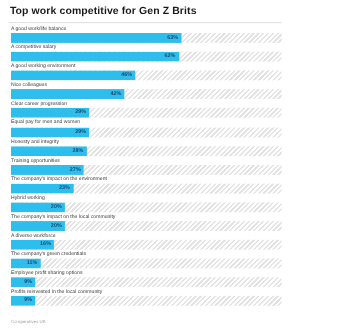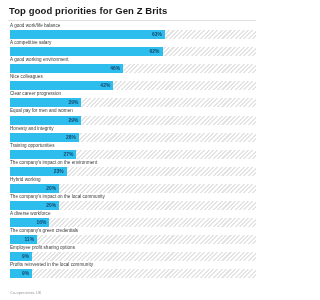--- a/index.html
+++ b/index.html
@@ -91,21 +91,21 @@
     font-size: 3.9px;
     color: #9a9a9a;
     letter-spacing: 0.05px;
   }
 </style>
 </head>
 <body>
 
 <div id="chart-root">
 
-  <div id="chart-title">Top good priorities for Gen Z Brits</div>
+  <div id="chart-title">Top work competitive for Gen Z Brits</div>
 
   <div id="title-rule"></div>
 
   <div id="bars-area">
       <div class="bar-group">
         <div class="bar-label">A good work/life balance</div>
         <div class="bar-track">
           <div class="bar-fill" style="width: 63%; background: rgb(45, 190, 238);">
             <span class="bar-value">63%</span>
           </div>

